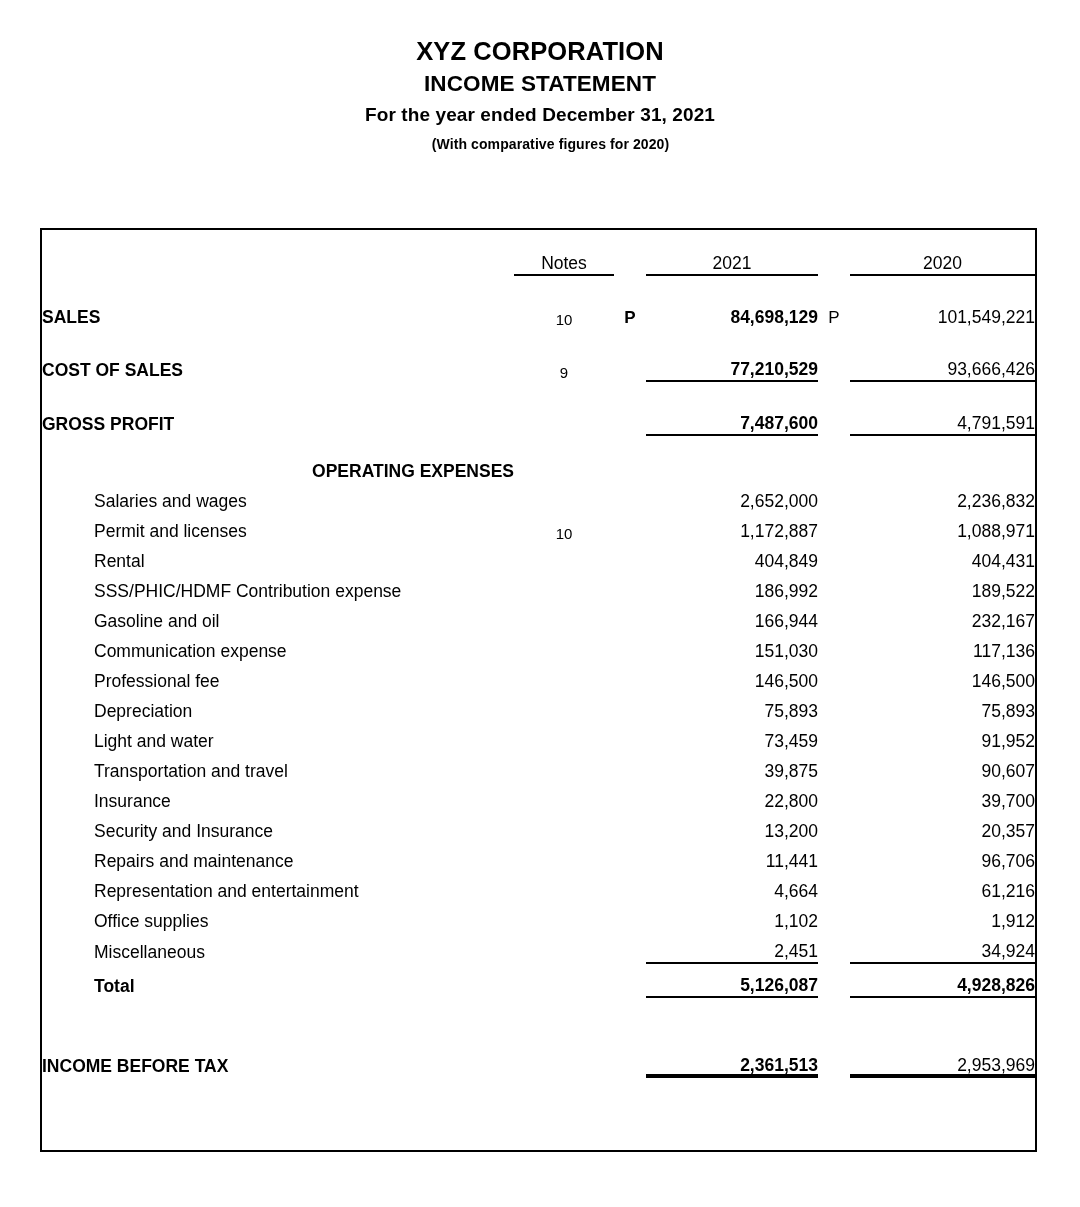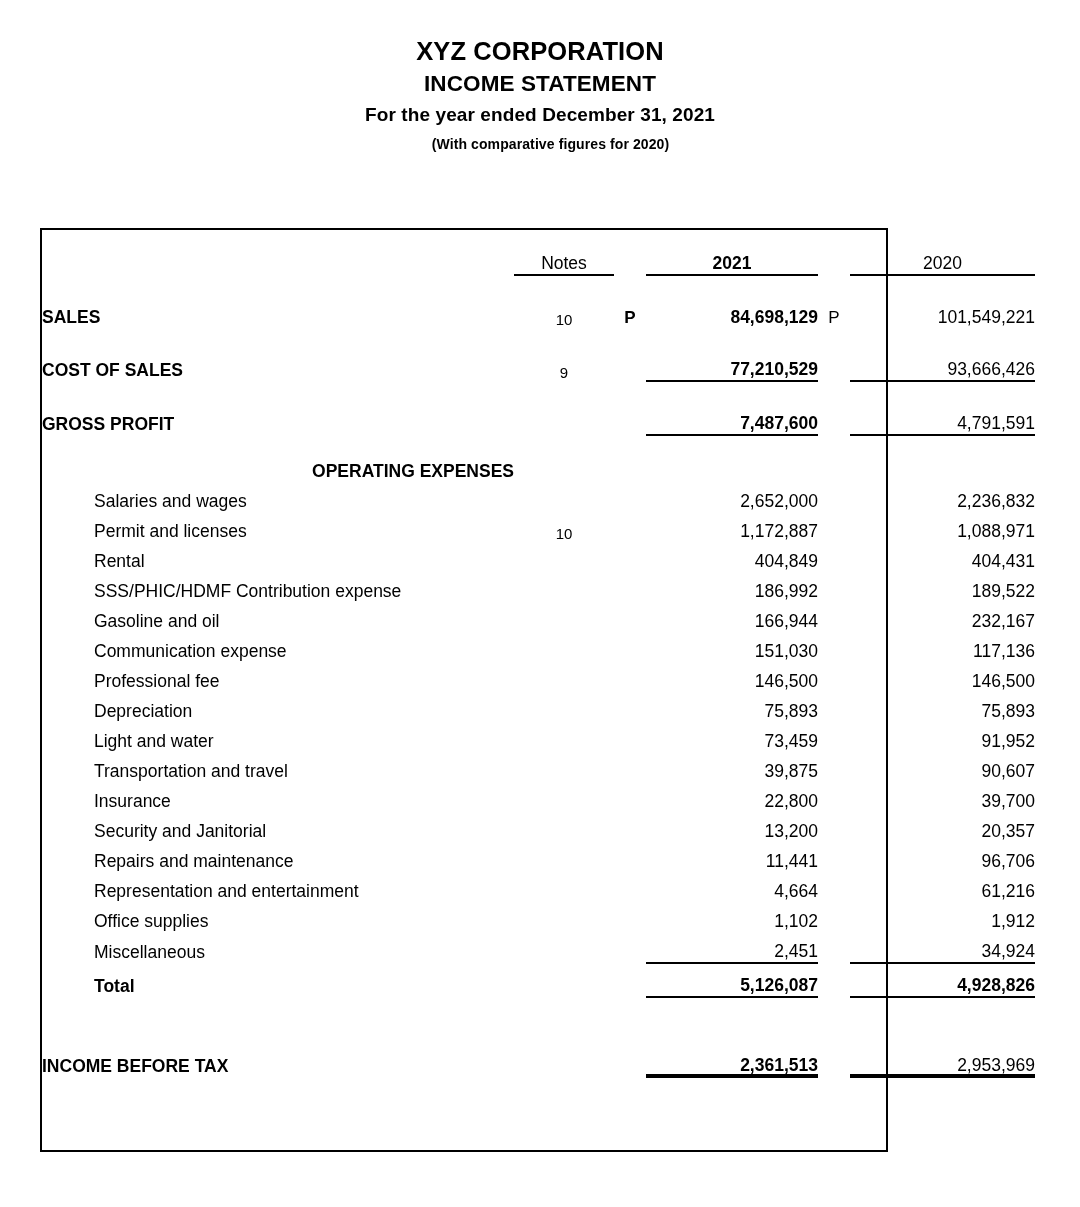--- a/index.html
+++ b/index.html
@@ -29,21 +29,21 @@
   .company-name   { font-size: 25.5px; line-height: 34px; }
   .statement-name { font-size: 22.5px; line-height: 32px; }
   .period-line    { font-size: 19px;   line-height: 30px; }
   .comparative    { font-size: 14px; line-height: 28px; padding-left: 21px; }
 
   
   .statement-box {
     position: absolute;
     left: 40px;
     top: 228px;
-    width: 848px;
+    width: 997px;
     height: 924px;
     border: 2px solid #000000;
     box-sizing: border-box;
     background: #ffffff;
   }
 
   table.stmt {
     width: 100%;
     border-collapse: collapse;
     table-layout: fixed;
@@ -96,21 +96,21 @@
   .r-total  td { height: 32px; vertical-align: bottom; padding-bottom: 4px; }
   .r-final  td { height: 60px; vertical-align: bottom; padding-bottom: 5px; margin-left: 32px; }
   .r-gap    td { height: 18px; }
 
   
   .hdr-txt {
     text-align: center;
     font-size: 17.5px;
     padding-bottom: 5px;
   }
-  .hdr-txt.b { font-weight: bold; }
+  .hdr-txt.b { font-weight: normal; }
   .hdr-rule {
     border-bottom: 2px solid #000;
     padding-right: 18px;
   }
   .hdr-rule-notes {
     border-bottom: 2px solid #000;
   }
 
   
   .rule-bottom  { border-bottom: 2px solid #000; }
@@ -269,21 +269,21 @@
         </tr>
         <tr class="r-item">
           <td class="lbl indent">Insurance</td>
           <td class="notes"></td>
           <td></td>
           <td class="num">22,800</td>
           <td></td>
           <td class="num">39,700</td>
         </tr>
         <tr class="r-item">
-          <td class="lbl indent">Security and Janitorial</td>
+          <td class="lbl indent">Security and Insurance</td>
           <td class="notes"></td>
           <td></td>
           <td class="num">13,200</td>
           <td></td>
           <td class="num">20,357</td>
         </tr>
         <tr class="r-item">
           <td class="lbl indent">Repairs and maintenance</td>
           <td class="notes"></td>
           <td></td>

